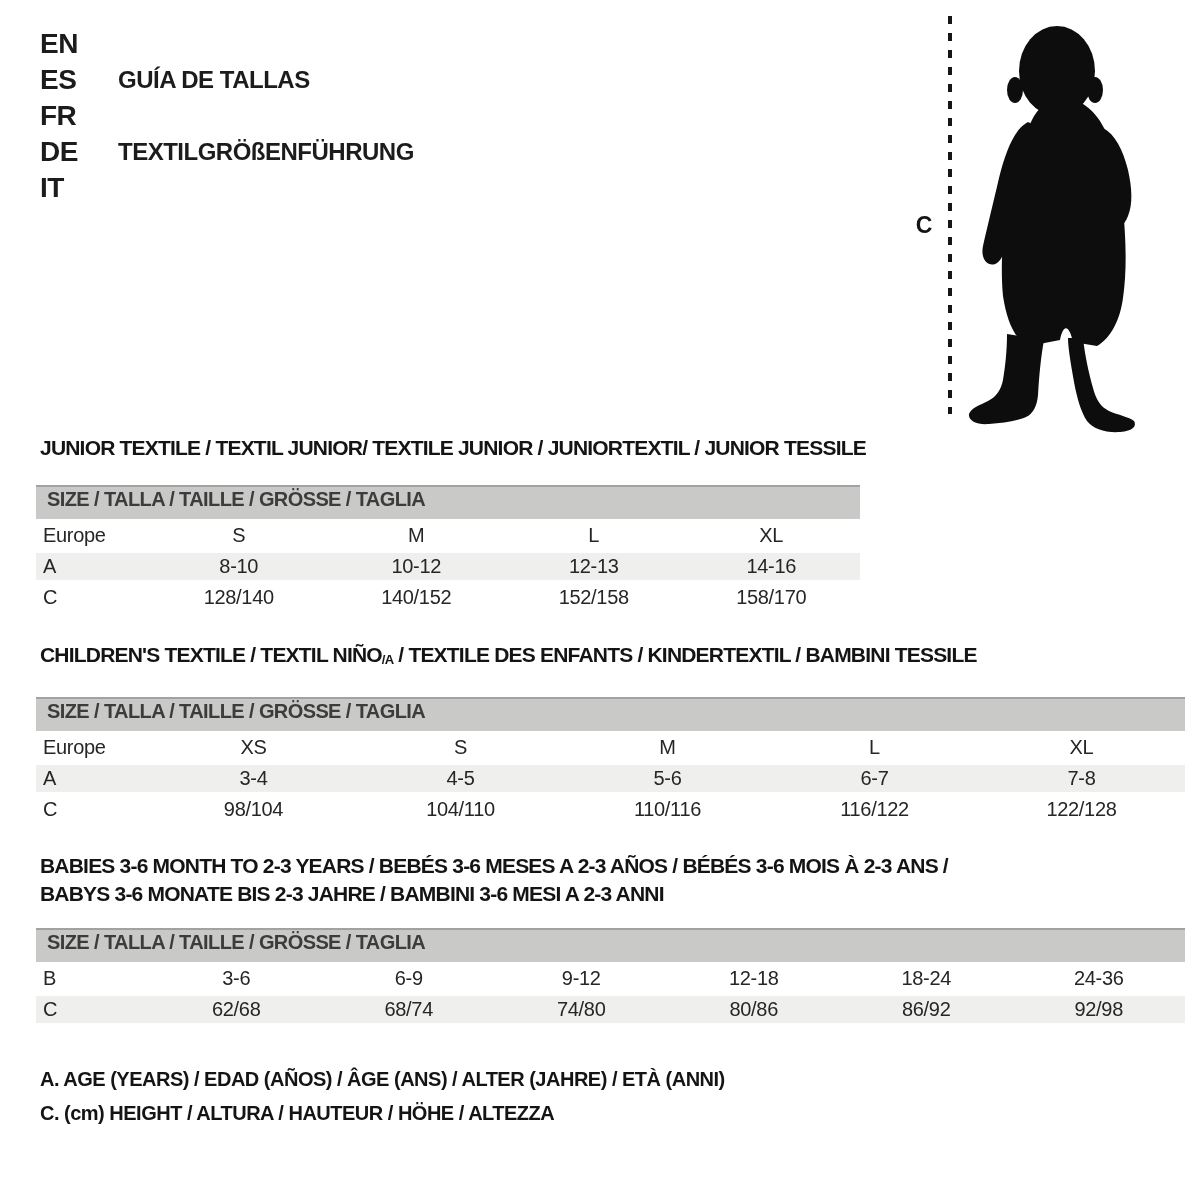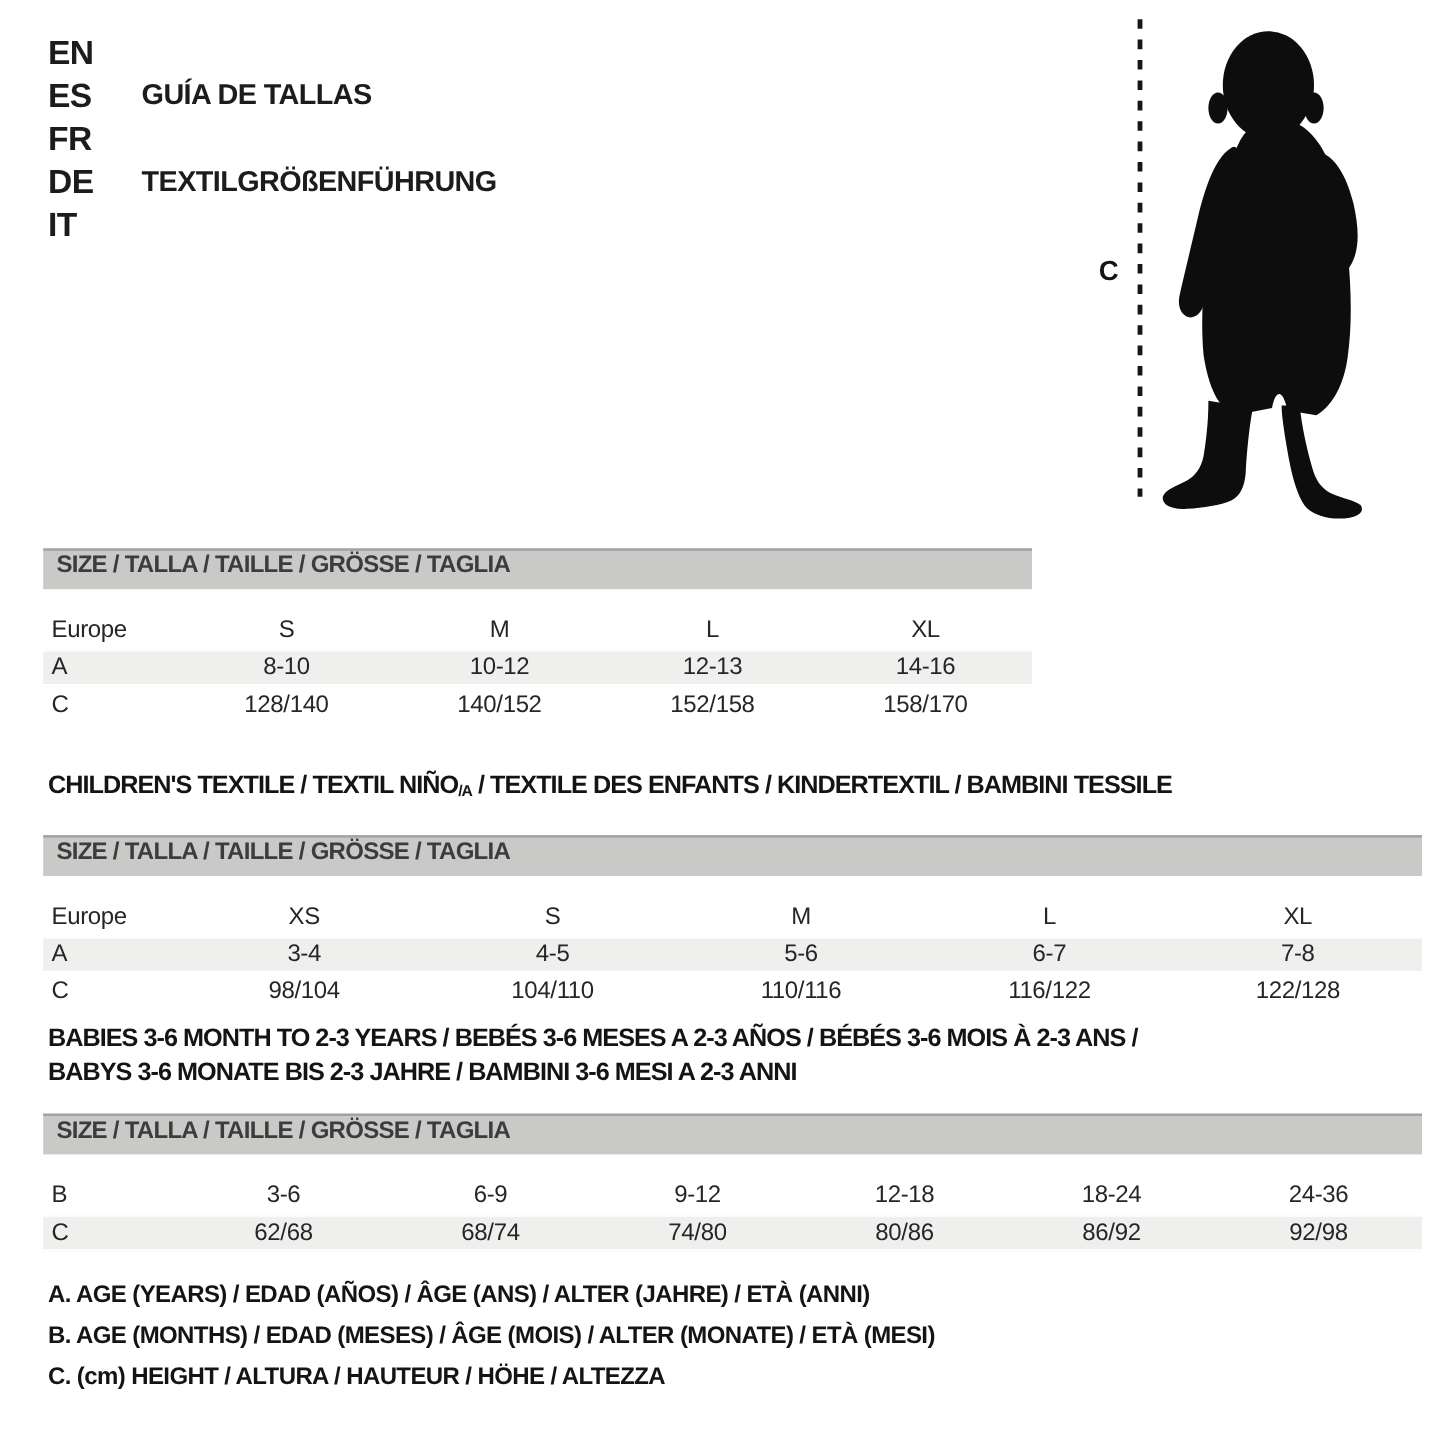--- a/index.html
+++ b/index.html
@@ -33,21 +33,21 @@
   .seg-sub{font-size:0.62em;vertical-align:-0.18em;}
 
   .tbl{margin-top:23px;}
   .sec-babies .tbl{margin-top:20px;}
 
   .tbl-head{
     height:34px;box-sizing:border-box;background:#c9c9c8;border-top:2px solid #a2a2a2;
     line-height:25px;padding-left:11px;font-size:20px;font-weight:bold;
     letter-spacing:-0.6px;color:#3c3c3c;white-space:nowrap;
   }
-  .tbl-head + .row{margin-top:19px;}
+  .tbl-head + .row{margin-top:1px;}
   .row{display:flex;height:31px;align-items:center;font-size:20px;letter-spacing:-0.3px;color:#262626;}
   .row.shaded{background:#efefee;box-shadow:inset 0 2px 0 #ffffff, inset 0 -2px 0 #ffffff;}
   .row .lbl{width:114px;padding-left:7px;box-sizing:border-box;}
   .row .cell{flex:1;text-align:center;}
 
   
   .legend{position:absolute;left:40px;top:1062px;}
   .legend-line{margin:0;height:34px;line-height:34px;font-weight:bold;font-size:20px;
                letter-spacing:-0.5px;color:#141414;white-space:nowrap;}
 </style>
@@ -107,20 +107,23 @@
           C120,340 124,358 128,372 C131,384 136,391 144,395
           C153,399 164,401 169,405 C172,410 168,415 155,416
           C141,417 128,413 122,405 C116,396 112,382 109,366
           C105,344 103,330 103,322 Z"></path>
       </g>
     </svg>
   </div>
   <span class="c-label">C</span>
 
   <section class="section sec-junior">
+    <h2 class="sec-title">
+        <div class="title-line"><span class="seg">JUNIOR TEXTILE / TEXTIL JUNIOR/ TEXTILE JUNIOR / JUNIORTEXTIL / JUNIOR TESSILE</span></div>
+      </h2>
     <div class="tbl">
         <div class="tbl-head">SIZE / TALLA / TAILLE / GRÖSSE / TAGLIA</div>
         <div class="row">
           <span class="lbl">Europe</span>
           <span class="cell">S</span>
           <span class="cell">M</span>
           <span class="cell">L</span>
           <span class="cell">XL</span>
         </div>
         <div class="row shaded">
@@ -196,17 +199,16 @@
           <span class="cell">74/80</span>
           <span class="cell">80/86</span>
           <span class="cell">86/92</span>
           <span class="cell">92/98</span>
         </div>
       </div>
   </section>
 
   <div class="legend">
       <p class="legend-line">A. AGE (YEARS) / EDAD (AÑOS) / ÂGE (ANS) / ALTER (JAHRE) / ETÀ (ANNI)</p>
-      <p class="legend-line">B. AGE (MONTHS) / EDAD (MESES) / ÂGE (MOIS) / ALTER (MONATE) / ETÀ (MESI)</p>
       <p class="legend-line">C. (cm) HEIGHT / ALTURA / HAUTEUR / HÖHE / ALTEZZA</p>
     </div>
 
 </div>
 
 </body></html>

